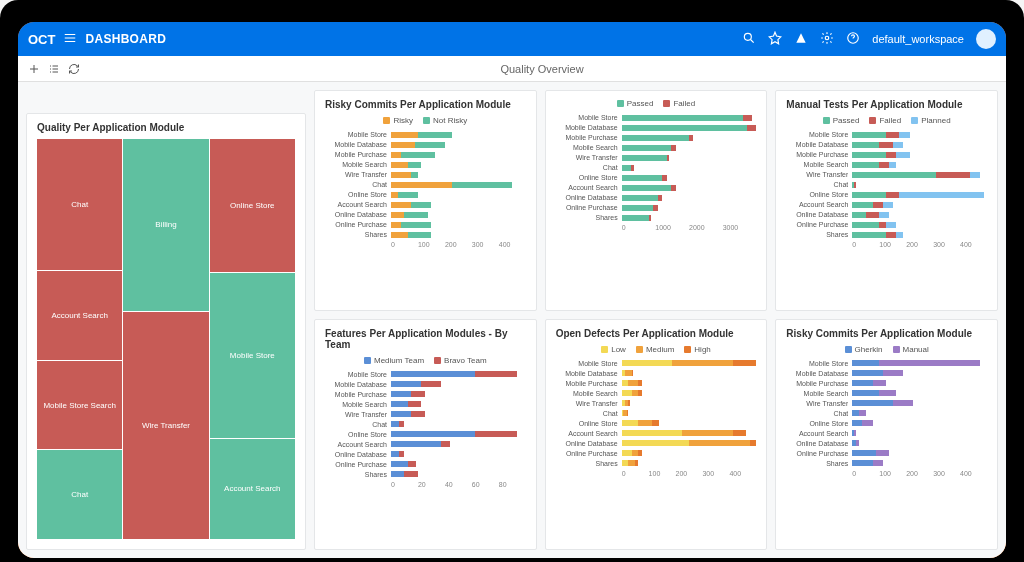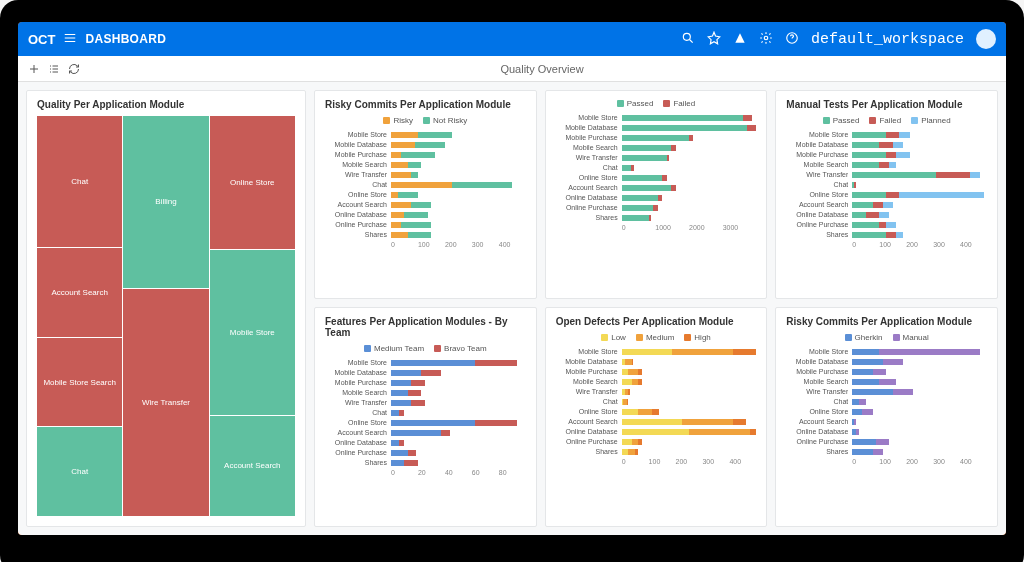--- a/index.html
+++ b/index.html
@@ -1,37 +1,37 @@
 <!DOCTYPE html>
 <html><head>
 <meta charset="utf-8">
 <style>
   * { box-sizing: border-box; margin: 0; padding: 0; }
   body { font-family: -apple-system, Segoe UI, Arial, sans-serif; background: #f5f5f5; display: flex; justify-content: center; align-items: flex-start; }
   .laptop { background: #000; border-radius: 18px; padding: 22px 18px 38px; width: 1024px; margin: 0 auto; }
-  .screen { background: #f97316; border-radius: 4px; overflow: hidden; }
+  .screen { background: #f97316; border-radius: 16px; overflow: hidden; }
   .header { background: #0073e7; color: #fff; height: 34px; display: flex; align-items: center; padding: 0 10px; font-size: 12px; }
   .brand { font-weight: 700; margin-right: 8px; font-size: 13px; }
   .hamburger-icon svg { width: 14px; height: 14px; fill: #fff; }
   .header-title { font-weight: 600; margin-left: 8px; font-size: 12px; letter-spacing: 0.3px; }
   .header-spacer { flex: 1; }
   .header-icons { display: flex; align-items: center; gap: 12px; }
   .h-icon svg { width: 14px; height: 14px; fill: none; stroke: #fff; stroke-width: 2; }
   .h-icon.fill svg { fill: #fff; stroke: none; }
-  .ws-name { font-size: 15px; font-family: Liberation Mono, monospace; }
+  .ws-name { font-size: 11px; }
   .avatar { width: 20px; height: 20px; border-radius: 50%; background: #e0f0ff; }
   .toolbar { background: #fff; border-bottom: 1px solid #e0e0e0; height: 26px; display: flex; align-items: center; padding: 0 10px; font-size: 11px; color: #555; }
   .tool-icon { margin-right: 8px; display: flex; }
   .tool-icon svg { width: 12px; height: 12px; fill: none; stroke: #555; stroke-width: 2; }
   .toolbar-spacer { flex: 1; }
   .page-title { color: #666; font-size: 11px; }
   .content { padding: 8px; display: grid; grid-template-columns: 280px 1fr 1fr 1fr; gap: 8px; background: #f7f8f9; }
   .panel { background: #fff; border: 1px solid #e4e6e8; border-radius: 2px; padding: 8px 10px 10px; }
   .panel-title { font-size: 10px; font-weight: 600; color: #333; margin-bottom: 6px; }
-  .panel.large { grid-row: span 2; }
+  .panel.large { grid-row: span 2; margin-top: 23px; }
   .legend { display: flex; justify-content: center; gap: 10px; margin-bottom: 6px; }
   .legend-item { display: flex; align-items: center; gap: 3px; font-size: 8px; color: #555; }
   .legend-swatch { width: 7px; height: 7px; border-radius: 1px; }
   
   .treemap { display: flex; height: 400px; gap: 1px; }
   .tm-col { display: flex; flex-direction: column; gap: 1px; flex: 1; }
   .tm-cell { display: flex; align-items: center; justify-content: center; font-size: 8px; color: #fff; text-align: center; padding: 2px; }
   .red { background: #c75b56; }
   .green { background: #5fc0a0; }
   

